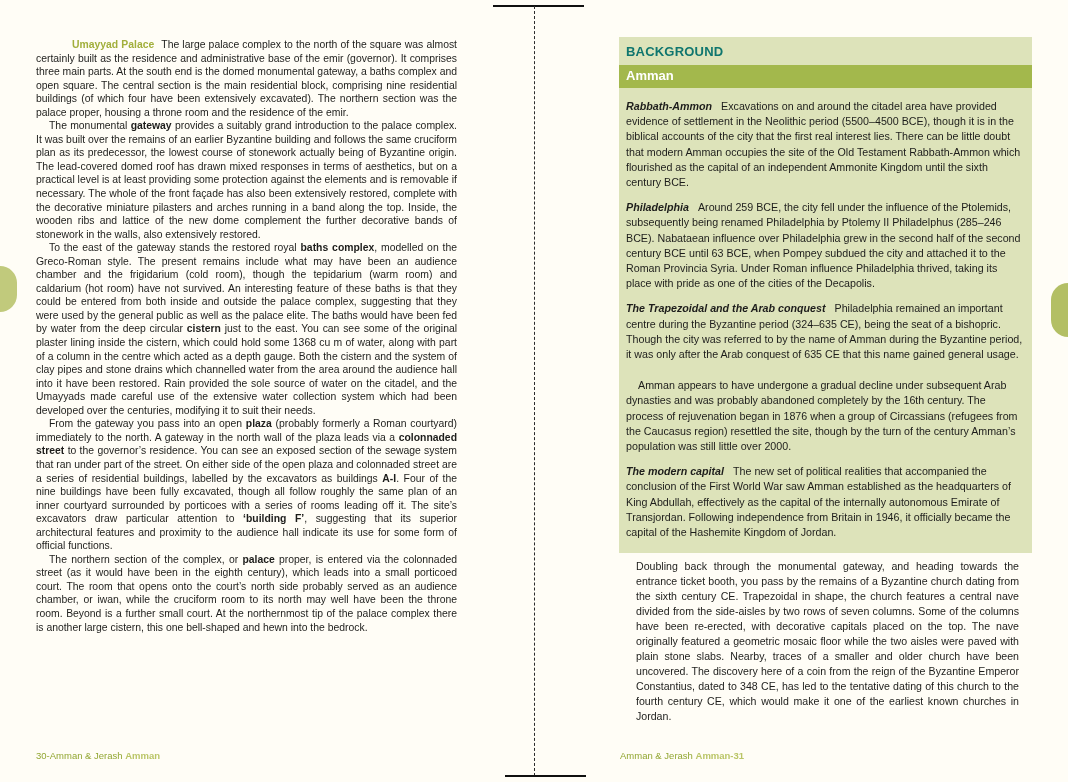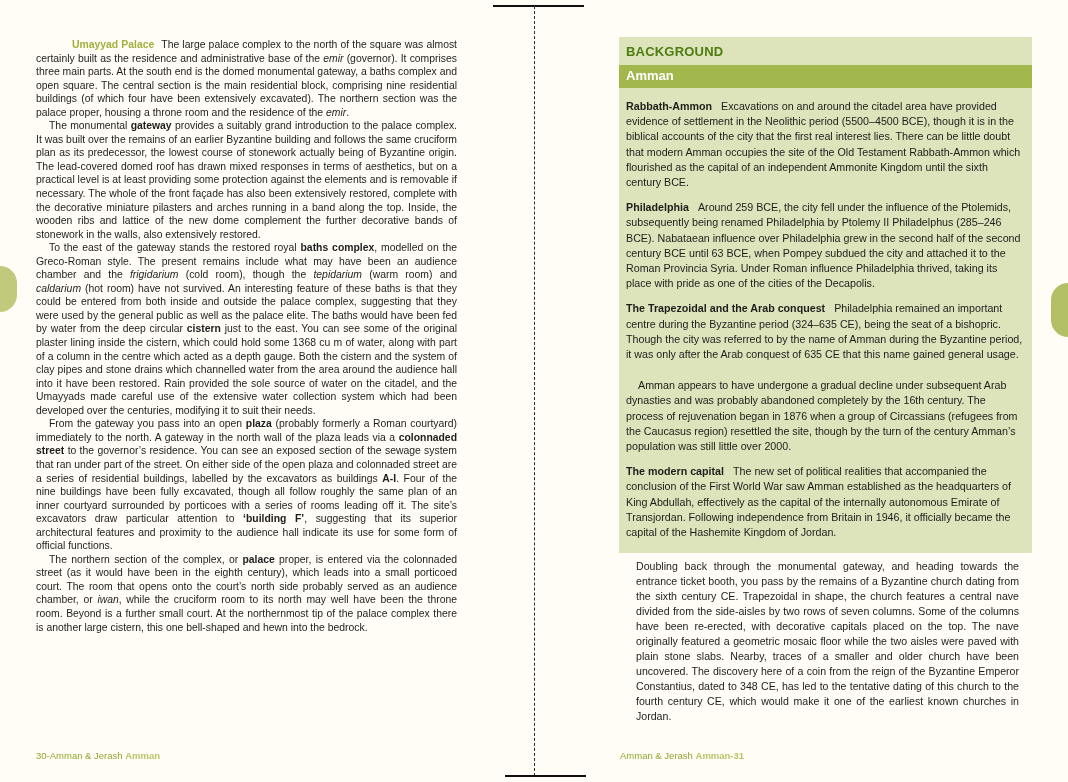--- a/index.html
+++ b/index.html
@@ -15,31 +15,31 @@
   }
   
   .left-col{
     position:absolute; left:36px; top:38px; width:421px;
     font-size:10.4px; line-height:13.55px; text-align:justify;
   }
   .left-col p{margin:0;}
   .left-col p.indent{text-indent:13px;}
   
   .s-gb{font-weight:bold; color:var(--green-head); padding-right:7px;padding-left:36px;}
-  .s-bh{font-weight:bold; padding-right:9px;}
+  .s-bh{font-weight:bold; padding-right:9px;font-style:italic;}
   .s-b{font-weight:bold;}
-  .s-i{font-style:italic;}
+  .s-i{}
   
   .box{
     position:absolute; left:619px; top:37px; width:413px;
     background:var(--box-bg); box-sizing:border-box; padding:0 0 13px 0;
   }
   .box-title{
     font-size:13px; font-weight:bold; letter-spacing:.2px;
-    padding:7px 8px 6px 7px; color:#4d7c0f;
+    padding:7px 8px 6px 7px; color:#0f766e;
   }
   .band{
     background:var(--band); color:#fff; font-weight:bold;
     font-size:13px; padding:3px 8px 5px 7px;
   }
   .box-body{padding:1px 9px 0 7px; font-size:10.7px; line-height:15.2px; text-align:left;}
   .box-body p{margin:10px 0 0 0;}
   .box-body p.cont{margin-top:16px; text-indent:12px;}
   
   .section{position:absolute; left:620px; top:543px; width:415px;}

